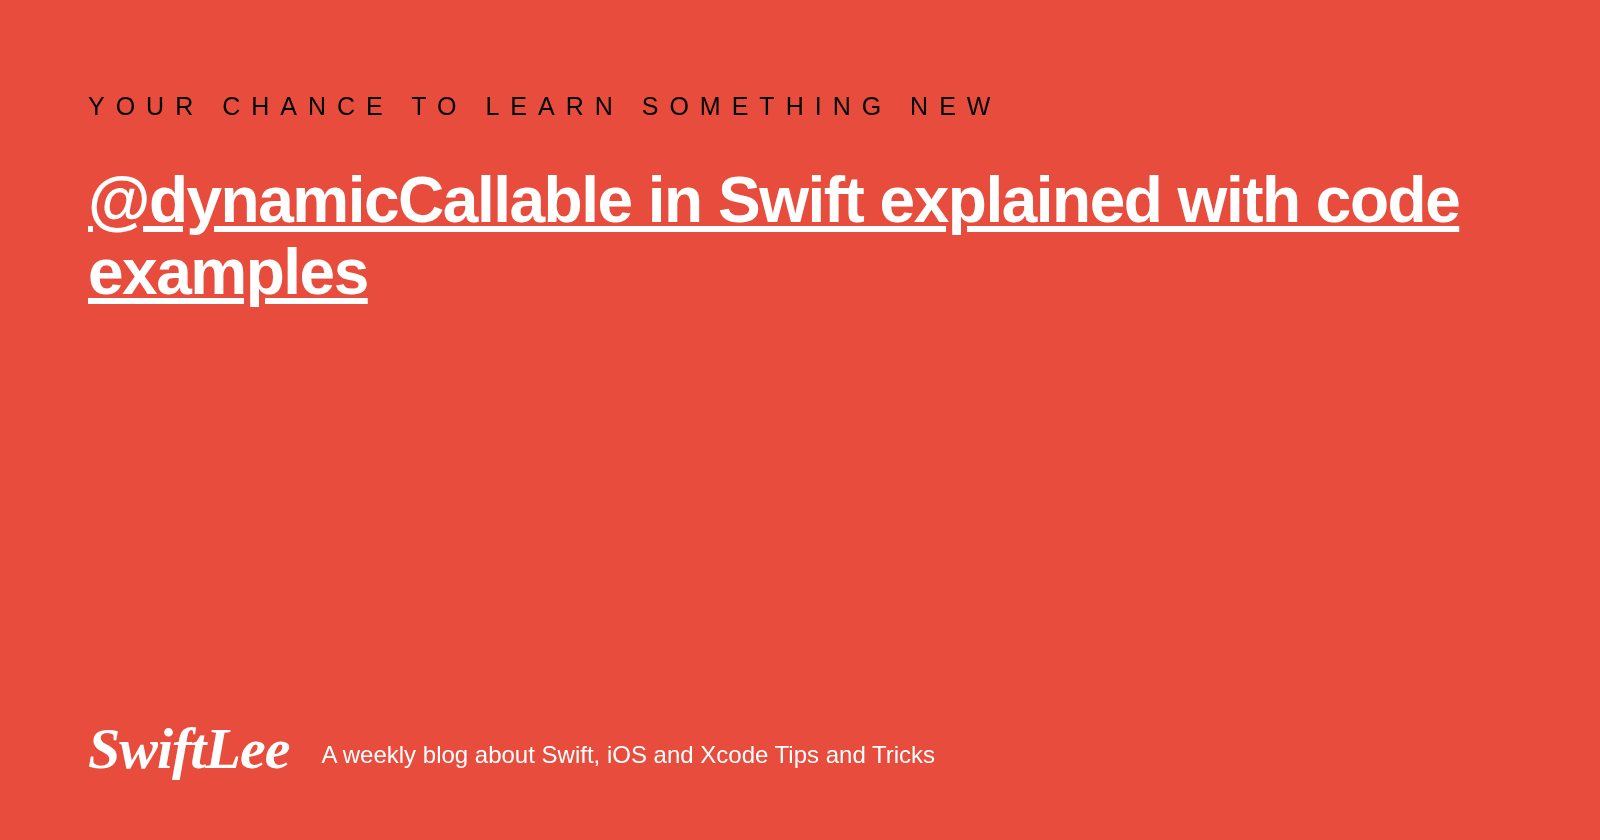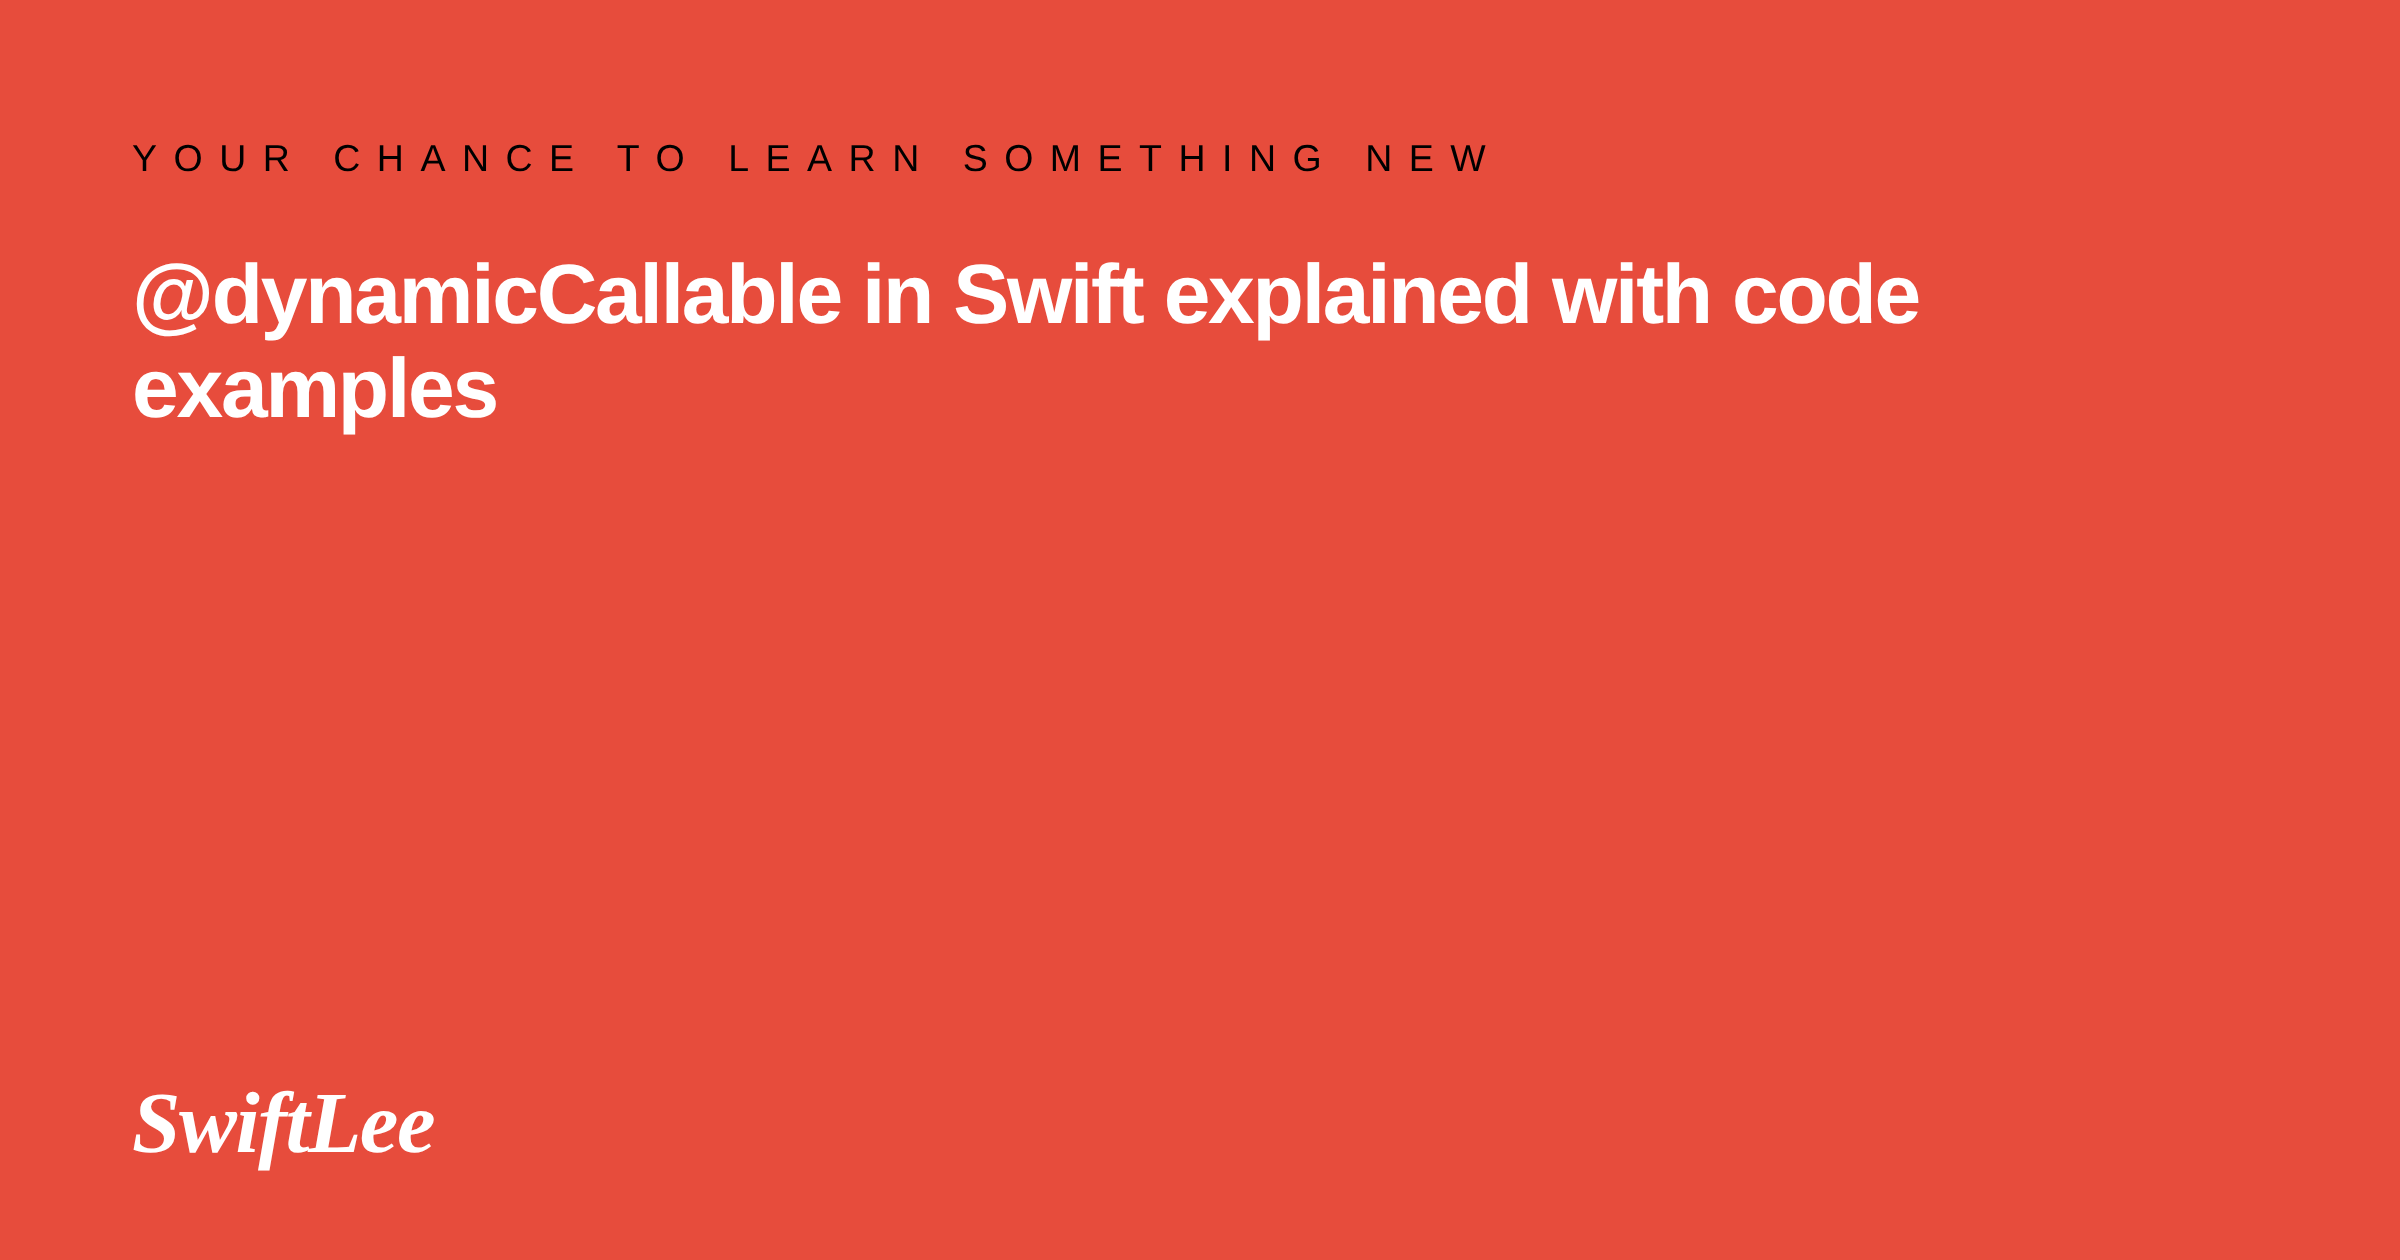--- a/index.html
+++ b/index.html
@@ -25,25 +25,26 @@
       color: #000000;
       font-size: 25px;
       font-weight: 400;
       letter-spacing: 11px;
       text-transform: uppercase;
       margin-bottom: 44px;
     }
 
     .headline {
       color: #ffffff;
-      font-size: 56px;
+      font-size: 64px;
       font-weight: 700;
       line-height: 1.12;
       letter-spacing: -1.5px;
       max-width: 1400px;
+      text-decoration: underline;
     }
 
     .footer {
       position: absolute;
       bottom: 62px;
       left: 88px;
       display: flex;
       align-items: center;
       gap: 32px;
     }
@@ -68,13 +69,14 @@
 </head>
 <body>
 
 <div class="content">
   <div class="eyebrow">YOUR CHANCE TO LEARN SOMETHING NEW</div>
   <h1 class="headline">@dynamicCallable in Swift explained with code examples</h1>
 </div>
 
 <div class="footer">
   <div class="logo">SwiftLee</div>
+  <div class="tagline">A weekly blog about Swift, iOS and Xcode Tips and Tricks</div>
 </div>
 
 </body></html>

